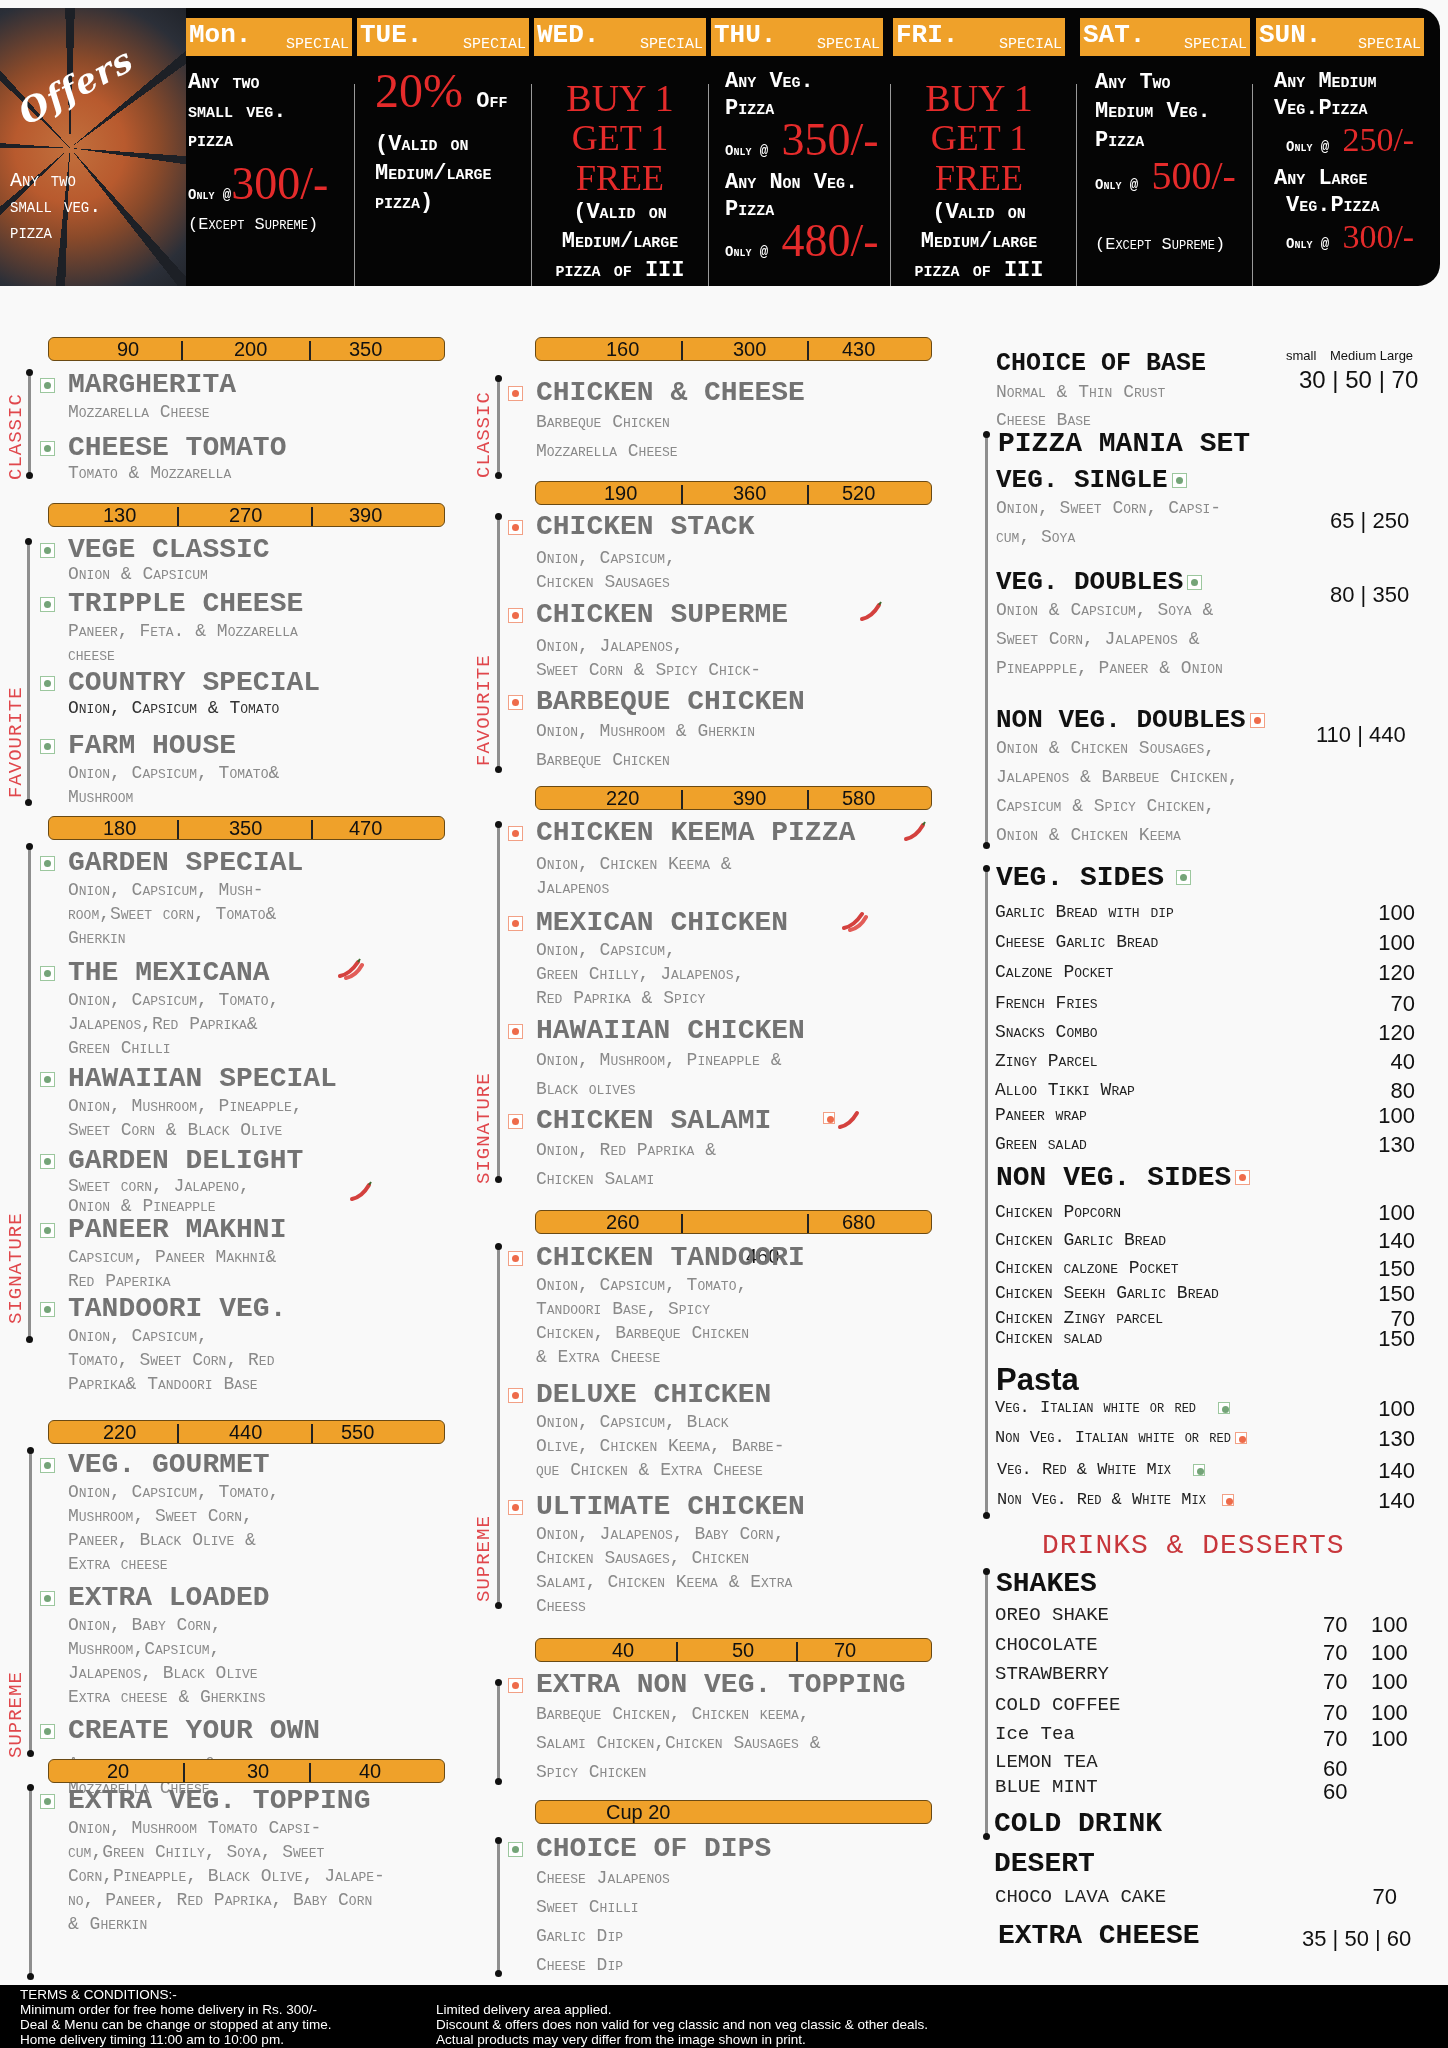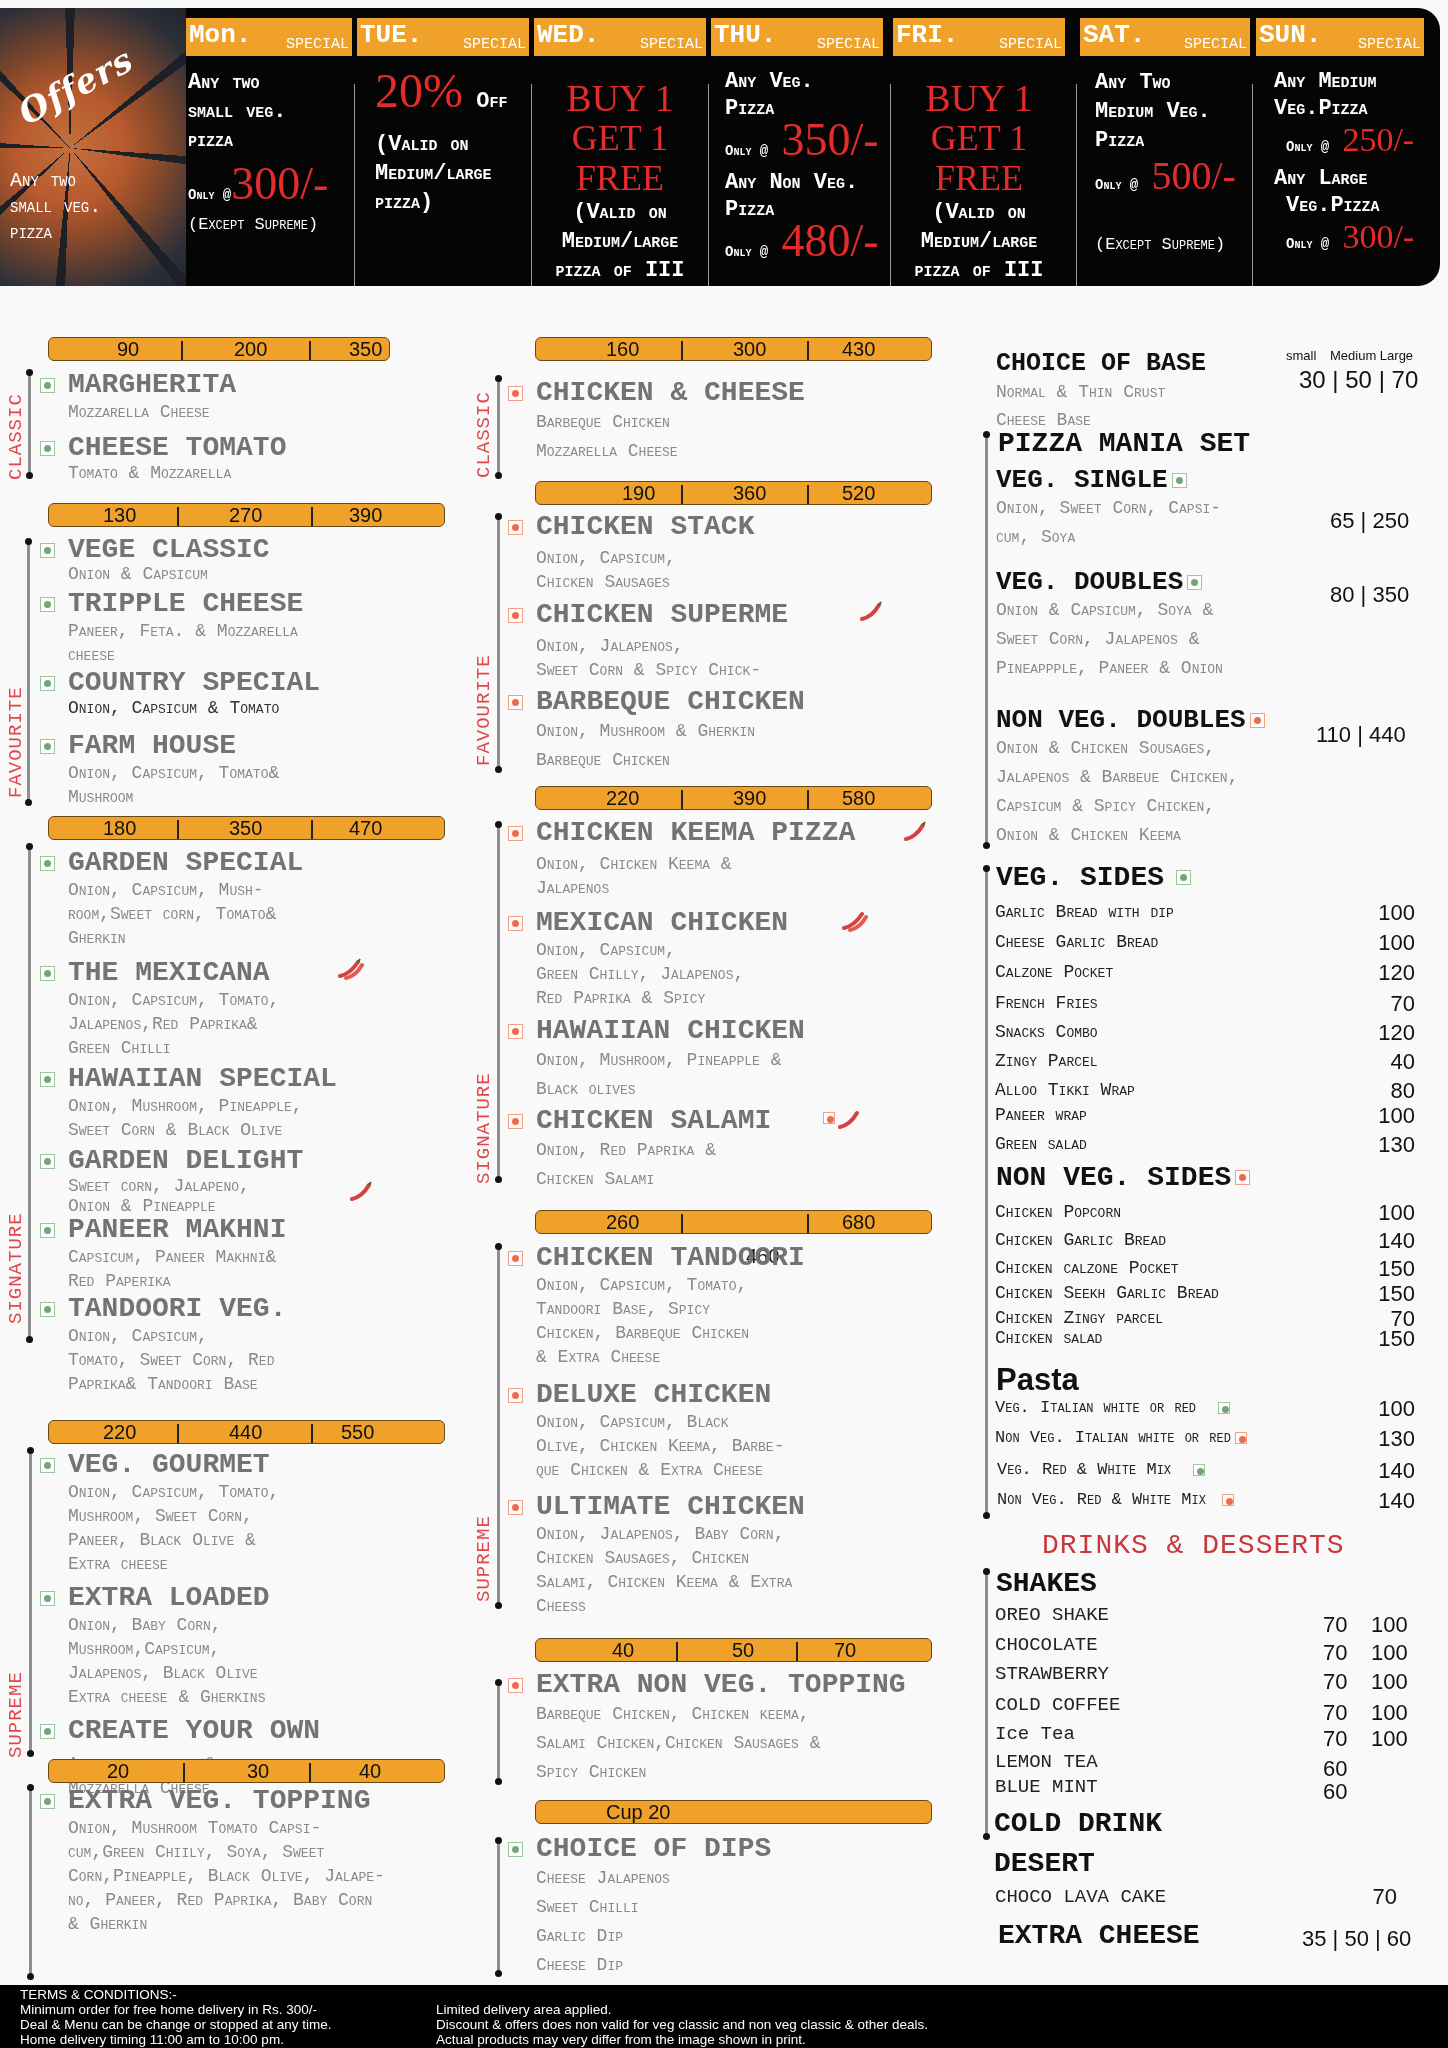--- a/index.html
+++ b/index.html
@@ -180,21 +180,21 @@
       <div style="margin-left:12px;line-height:36px;"><span class="only-at">Only @</span> <span class="offer-red" style="font-size:34px;">250/-</span></div>
       <div>Any Large</div>
       <div style="margin-left:12px;">Veg.Pizza</div>
       <div style="margin-left:12px;line-height:36px;"><span class="only-at">Only @</span> <span class="offer-red" style="font-size:34px;">300/-</span></div>
     </div>
   </div>
 </div>
 
 <div>
 
-  <div class="price-bar" style="left:48px;top:337px;width:342px;">
+  <div class="price-bar" style="left:48px;top:337px;width:397px;">
     <span style="left:68px;">90</span>
       <div class="sep" style="left:132px;"></div>
     <span style="left:185px;">200</span>
       <div class="sep" style="left:260px;"></div>
     <span style="left:300px;">350</span>
   </div>
   <div class="section-label" style="left:5px;top:480px;">CLASSIC</div>
   <div class="bracket" style="left:28px;top:372px;height:104px;"></div>
 
   <div class="item" style="left:40px;top:370px;">
@@ -398,21 +398,21 @@
   <div class="item" style="left:508px;top:378px;">
     <div class="nonveg" style="left:0;top:8px;"></div>
     <div style="margin-left:28px;">
         <div class="item-name">CHICKEN &amp; CHEESE</div>
         <div class="item-desc" style="line-height:29px;">Barbeque Chicken
 Mozzarella Cheese</div>
       </div>
   </div>
 
   <div class="price-bar" style="left:535px;top:481px;width:397px;">
-    <span style="left:86px;">190</span>
+    <span style="left:68px;">190</span>
       <div class="sep" style="left:145px;"></div>
     <span style="left:197px;">360</span>
       <div class="sep" style="left:271px;"></div>
     <span style="left:306px;">520</span>
   </div>
   <div class="section-label" style="left:473px;top:766px;">FAVOURITE</div>
   <div class="bracket" style="left:497px;top:516px;height:254px;"></div>
   <div class="item" style="left:508px;top:512px;">
     <div class="nonveg" style="left:0;top:8px;"></div>
     <div style="margin-left:28px;">

